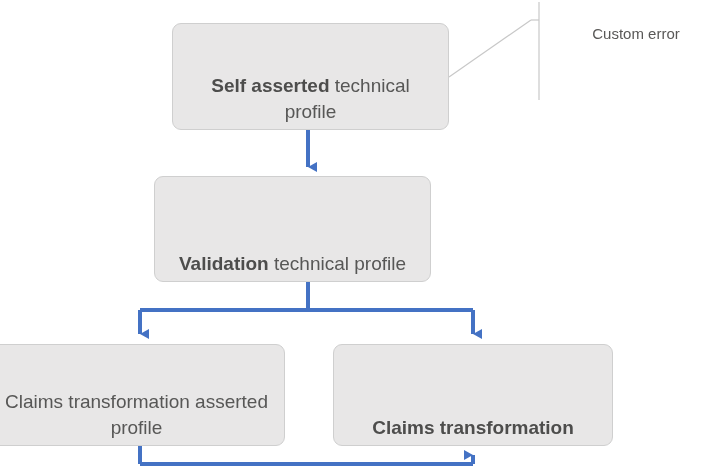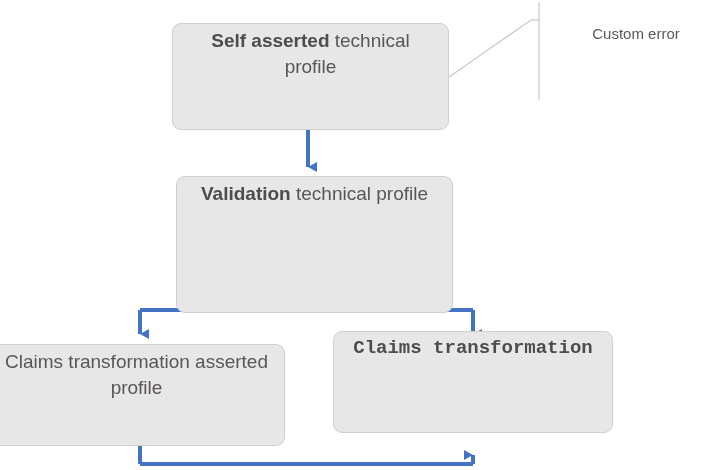--- a/index.html
+++ b/index.html
@@ -21,37 +21,37 @@
     width: 727px;
     height: 470px;
   }
   .node {
     position: absolute;
     box-sizing: border-box;
     background: #E8E7E7;
     border: 1px solid #CFCFCF;
     border-radius: 9px;
     display: flex;
-    align-items: flex-start;
+    align-items: flex-end;
     justify-content: center;
     text-align: center;
     color: #575756;
     font-size: 19px;
     line-height: 1.36;
     padding: 4px 10px;
     box-shadow: 0 0 0 0 rgba(0,0,0,0);
   }
   .node .txt { display: block; }
   .node b { font-weight: 700; color: #4d4d4c; }
 
   
   #node-self-asserted      { left: 172px; top: 23px;  width: 277px; height: 107px; }
-  #node-validation         { left: 176px; top: 176px; width: 277px; height: 137px; }
+  #node-validation         { left: 154px; top: 176px; width: 277px; height: 106px; }
   #node-claims-tp          { left: -12px; top: 344px; width: 297px; height: 102px; }
-  #node-claims-transform   { left: 333px; top: 331px; width: 280px; height: 102px; font-family: Liberation Mono, monospace; }
+  #node-claims-transform   { left: 333px; top: 344px; width: 280px; height: 102px; }
 
   #callout-text {
     position: absolute;
     left: 556px;
     top: 24px;
     width: 160px;
     text-align: center;
     color: #595857;
     font-size: 15px;
     line-height: 1.36;

